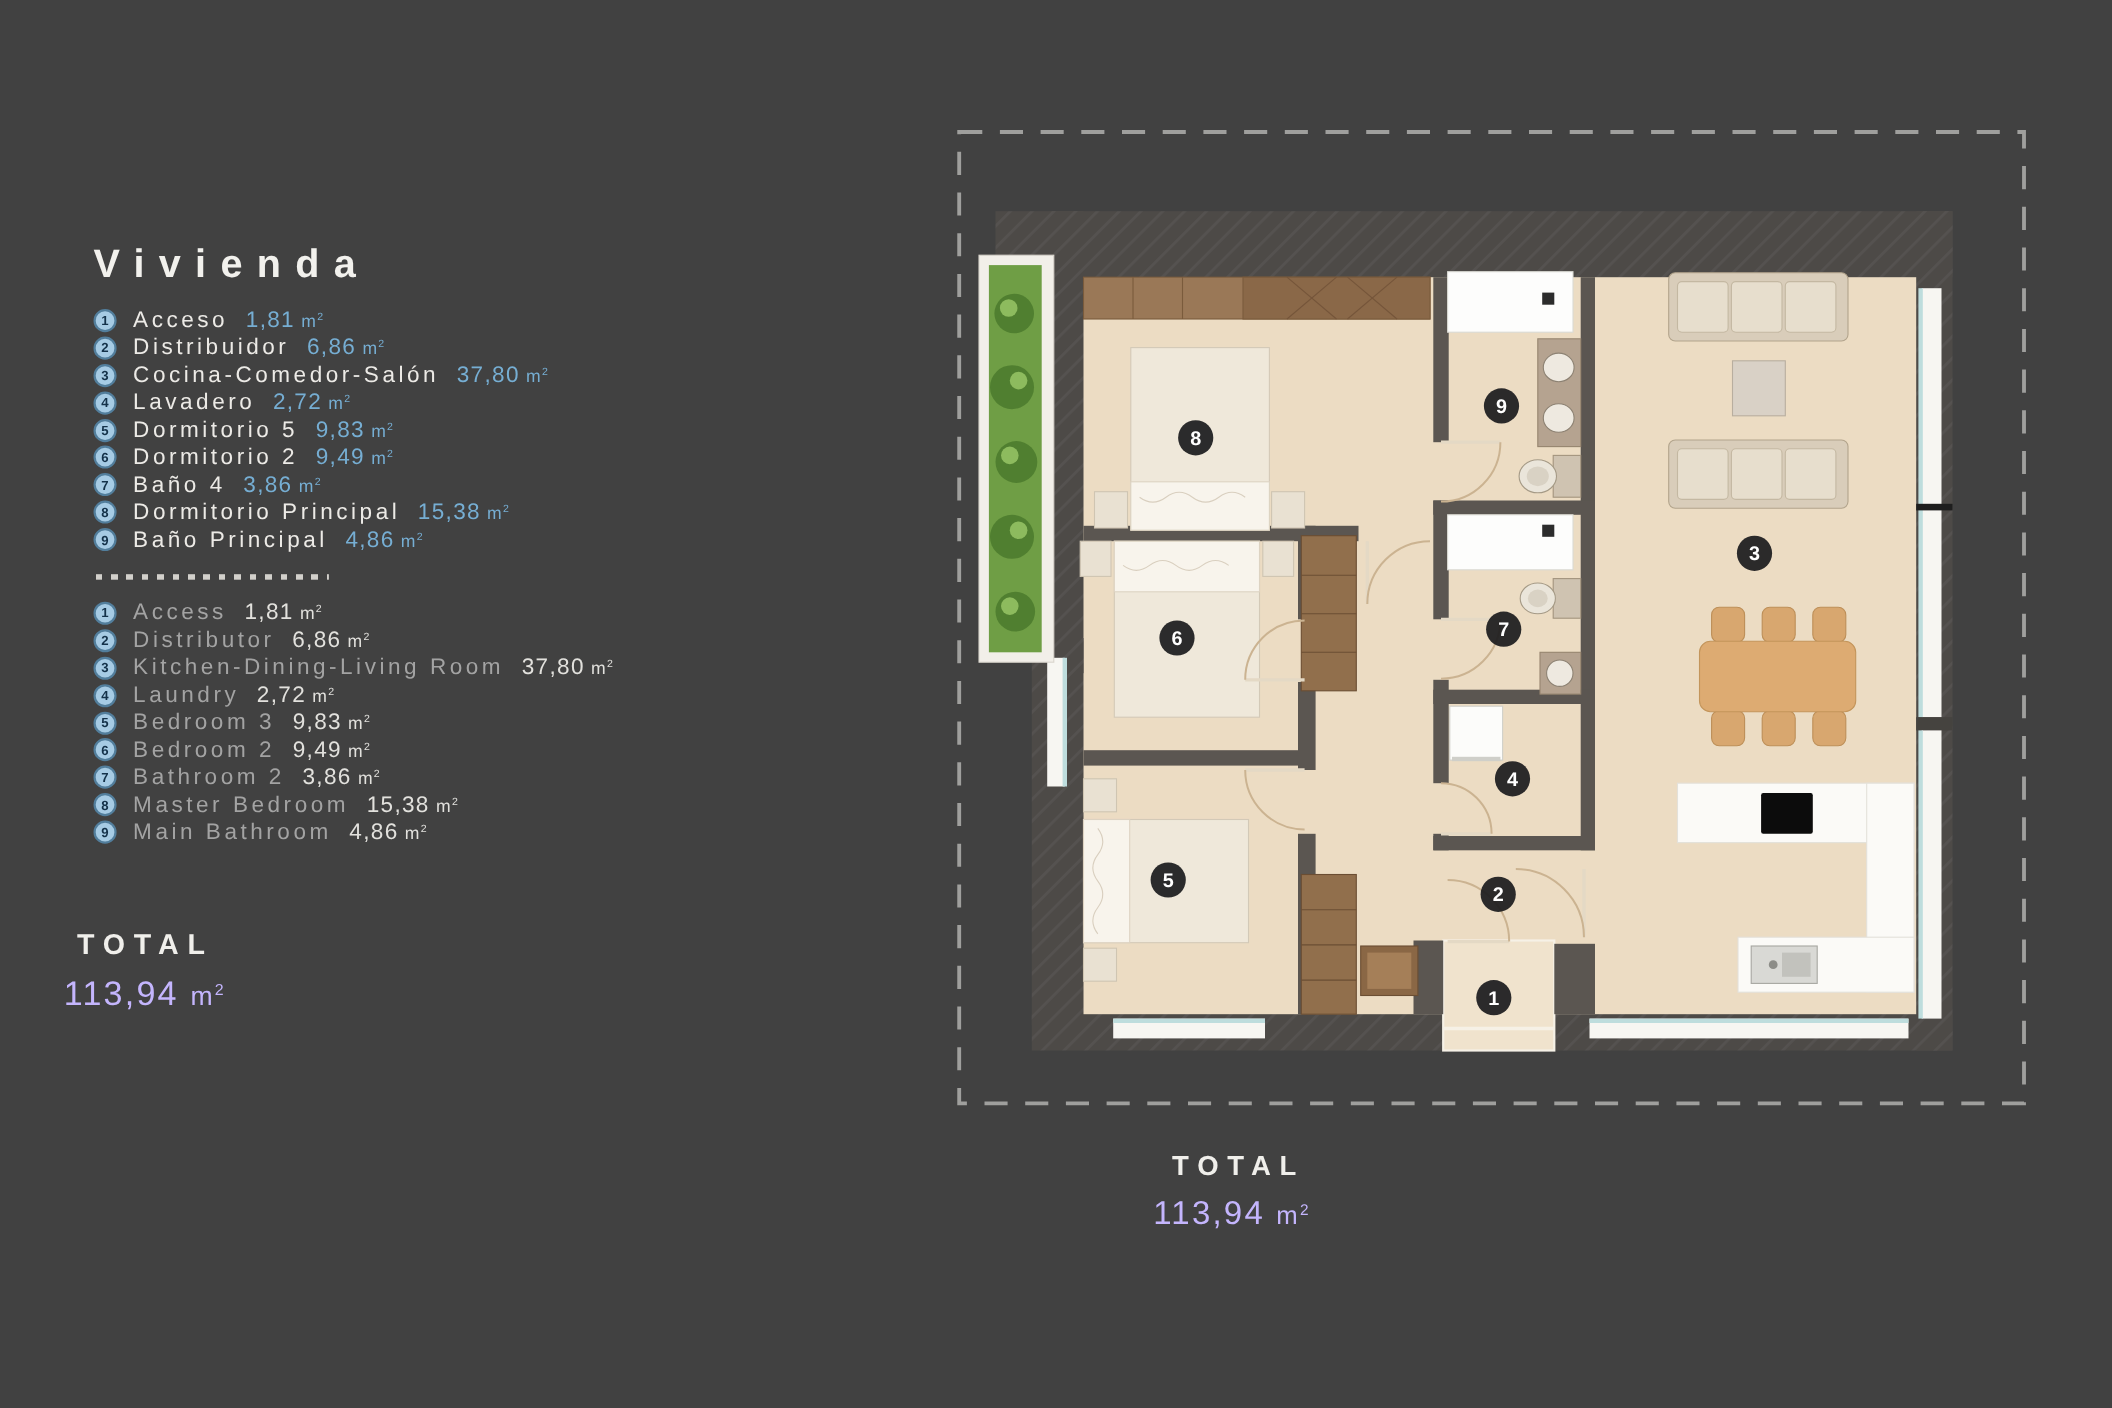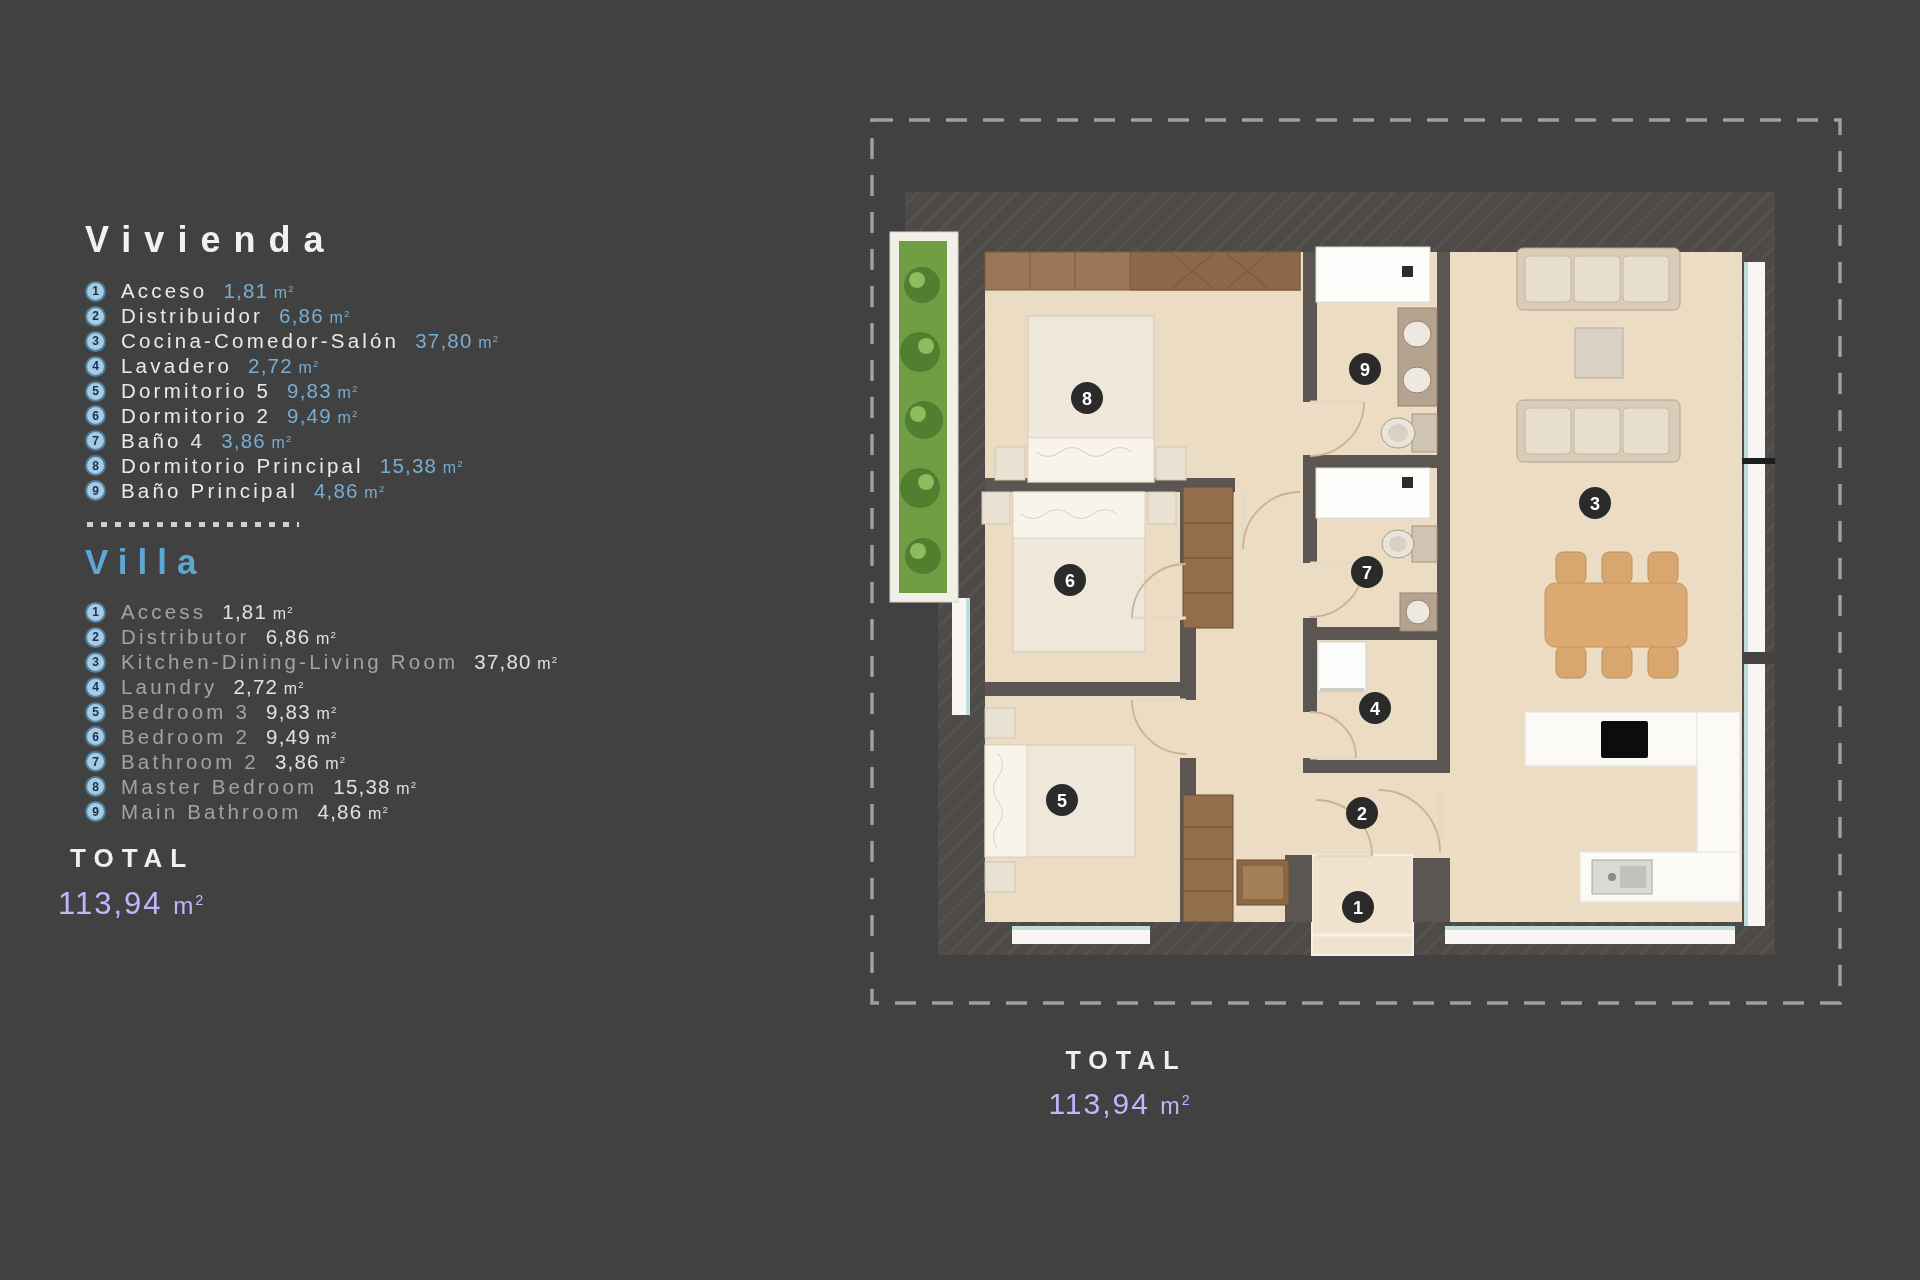--- a/index.html
+++ b/index.html
@@ -94,21 +94,20 @@
 
       <div class="row">
         <span class="badge">9</span>
         <span class="rname">Baño Principal</span>
         <span class="rval"><span>4,86</span><span class="unit">&nbsp;<span>m</span><sup>2</sup></span></span>
       </div>
     </div>
 
   <div class="dots"></div>
 
-  <div class="sec-title blue">Villa</div>
 
   <div class="list villa-list">
 
       <div class="row">
         <span class="badge">1</span>
         <span class="rname">Access</span>
         <span class="rval"><span>1,81</span><span class="unit">&nbsp;<span>m</span><sup>2</sup></span></span>
       </div>
 
       <div class="row">

